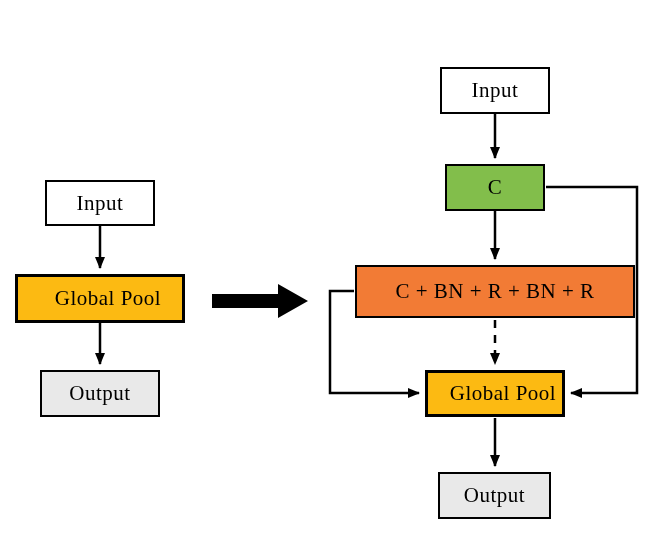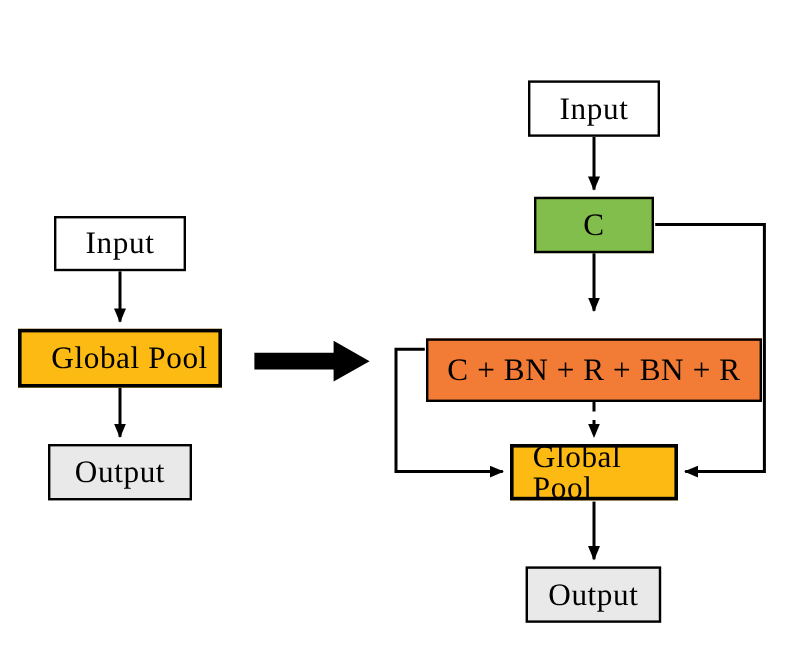--- a/index.html
+++ b/index.html
@@ -15,32 +15,32 @@
     overflow: hidden;
     font-family: "Liberation Serif", serif;
   }
   .node {
     position: absolute;
     display: flex;
     align-items: center;
     justify-content: center;
     border: 2px solid var(--node-border, #000);
     box-sizing: border-box;
-    font-size: 26px;
+    font-size: 21px;
     color: #000;
     background: #fff;
-    text-align: left;
+    text-align: right;
     line-height: 1;
     letter-spacing: 0.5px;
   }
   .node--input  { background: var(--input-bg, #ffffff); }
   .node--pool   { background: var(--global-pool-bg, #fcba12); border-width: 3px; padding-left: 16px; }
   .node--output { background: var(--output-bg, #e9e9e9); }
   .node--conv   { background: var(--conv-bg, #82be4b); }
-  .node--block  { background: var(--conv-block-bg, #f27b35); margin-top: 17px; }
+  .node--block  { background: var(--conv-block-bg, #f27b35); }
   svg.wires {
     position: absolute;
     left: 0;
     top: 0;
     width: 665px;
     height: 556px;
     pointer-events: none;
   }
 </style>
 </head>

